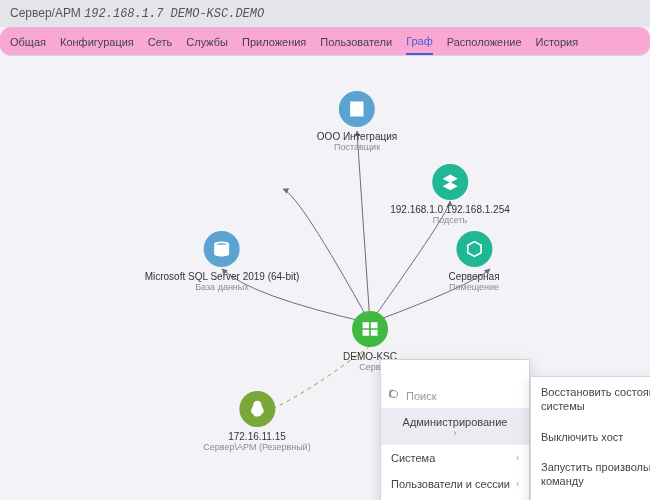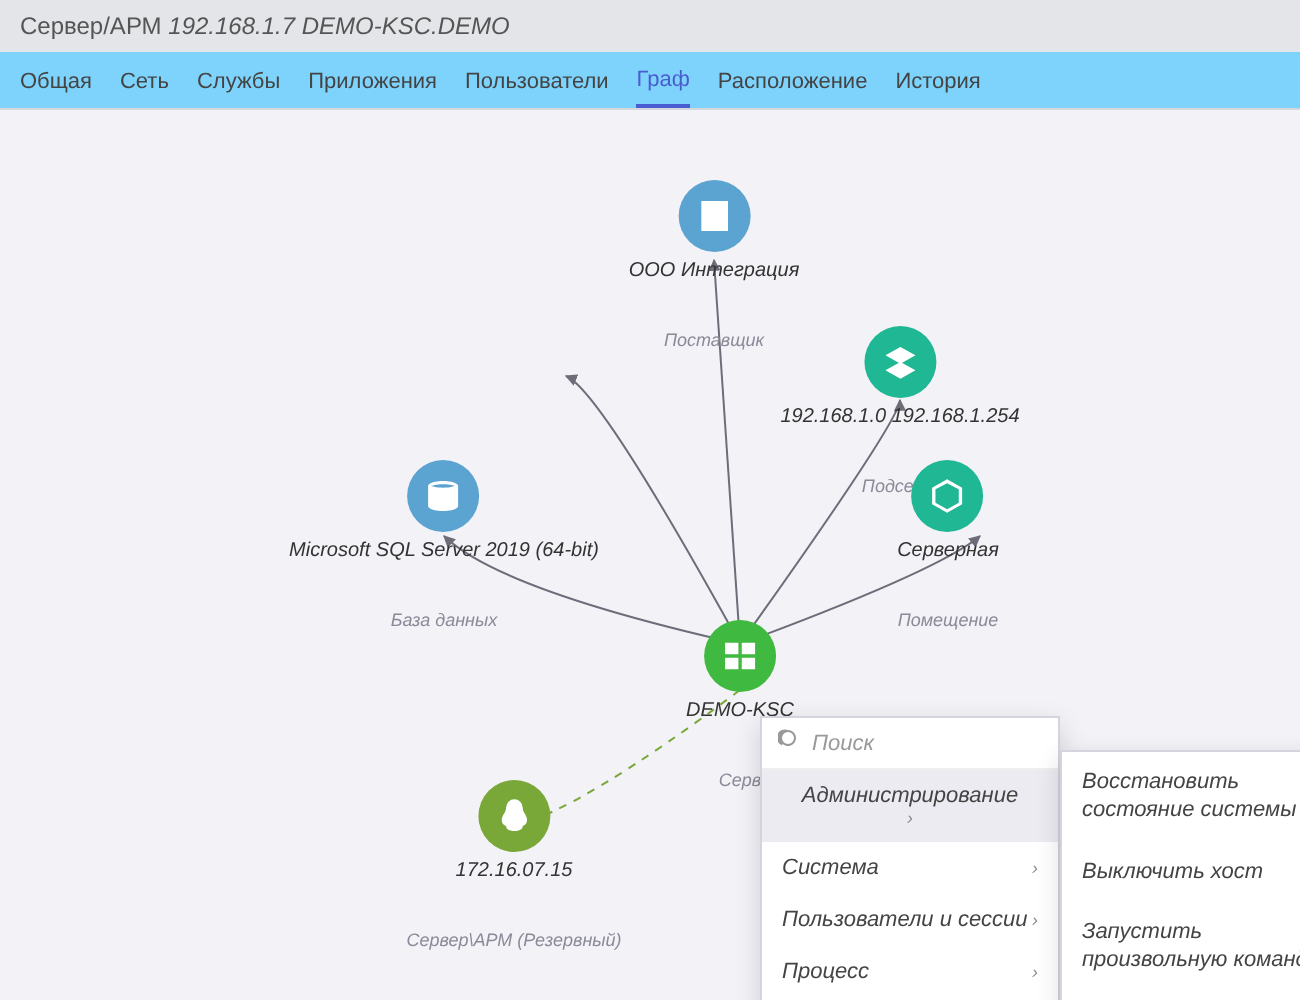--- a/index.html
+++ b/index.html
@@ -1,54 +1,55 @@
 <!DOCTYPE html>
 <html><head>
 <meta charset="utf-8">
 <style>
   * { box-sizing: border-box; margin: 0; padding: 0; }
   body { font-family: -apple-system, BlinkMacSystemFont, "Segoe UI", Arial, sans-serif; font-size: 12px; background: #f3f2f7; color: #333; width: 650px; height: 500px; overflow: hidden; }
   .header { background: #e4e5e9; padding: 6px 10px; font-size: 12px; color: #555; }
-  .header .ip { font-style: italic; }
-  .tabs { display: flex; gap: 14px; padding: 8px 10px 0; background: #7dd3fc; border-bottom: 1px solid #d6d6de; font-size: 11px; }
+  .header .ip { font-style: italic; font-family: Liberation Mono, monospace; }
+  .tabs { display: flex; gap: 14px; padding: 8px 10px 0; background: #f9a8d4; border-bottom: 1px solid #d6d6de; font-size: 11px; border-radius: 11px; }
   .tab { color: #444; padding-bottom: 6px; cursor: pointer; display: flex; align-items: center; gap: 3px; }
   .tab.active { color: #4a5dd0; border-bottom: 2px solid #4a5dd0; }
   .warn-icon { width: 11px; height: 11px; display: inline-block; }
-  .graph { position: relative; width: 528px; height: 440px; background: #f3f2f7; font-style: italic; }
+  .graph { position: relative; width: 528px; height: 440px; background: #f3f2f7; }
   .node { position: absolute; text-align: center; transform: translate(-50%, 0); }
   .node-icon { width: 36px; height: 36px; border-radius: 50%; margin: 0 auto 4px; display: flex; align-items: center; justify-content: center; }
   .node-icon svg { width: 20px; height: 20px; fill: #fff; }
   .node-title { font-size: 10px; color: #333; white-space: nowrap; }
-  .node-sub { font-size: 9px; color: #8a8a99; white-space: nowrap; margin-top: 24px; }
+  .node-sub { font-size: 9px; color: #8a8a99; white-space: nowrap; }
   .ic-blue { background: #5ba3d0; }
   .ic-teal  { background: #1fb794; }
   .ic-green { background: #3fb93f; }
   .ic-olive { background: #7aa838; }
   svg.edges { position: absolute; inset: 0; width: 100%; height: 100%; pointer-events: none; }
   .edge { stroke: #6d6d7a; stroke-width: 1; fill: none; marker-end: url(#arrow); }
   .edge.dashed { stroke-dasharray: 4 4; stroke: #7aa838; marker-end: none; }
   .ctx { position: absolute; background: #fff; border: 1px solid #d4d4de; box-shadow: 0 4px 12px rgba(0,0,0,0.15); font-size: 11px; }
   .ctx.main { left: 380px; top: 303px; width: 150px; }
   .ctx.sub  { left: 530px; top: 320px; width: 155px; }
-  .ctx-search { padding: 5px 8px; border-bottom: 1px solid #eee; color: #999; display: flex; align-items: center; gap: 5px; }
+  .ctx-search { padding: 5px 8px; border-bottom: 1px solid #eee; color: #999; display: flex; align-items: center; gap: 5px; margin-top: 24px; }
   .ctx-item { padding: 7px 10px; display: flex; justify-content: space-between; align-items: center; cursor: pointer; color: #444; }
   .ctx-item.hl { background: #ecebf2; flex-direction: column; }
   .ctx-item .chev { color: #888; font-size: 9px; }
   .ctx-sub-item { padding: 8px 10px; cursor: pointer; color: #444; line-height: 1.3; }
 </style>
 </head>
 <body>
 
 <div class="header">
   <span>Сервер/АРМ</span>
   <span class="ip">192.168.1.7 DEMO-KSC.DEMO</span>
 </div>
 
 <div class="tabs">
   <div class="tab">Общая</div>
+  <div class="tab">Конфигурация</div>
   <div class="tab">Сеть</div>
   <div class="tab">Службы</div>
   <div class="tab">Приложения</div>
   <div class="tab">Пользователи</div>
   <div class="tab active">Граф</div>
   <div class="tab">Расположение</div>
   <div class="tab">История</div>
 
 </div>
 
@@ -117,21 +118,21 @@
     <div class="node-title">DEMO-KSC</div>
     <div class="node-sub">Серв</div>
   </div>
 
   <div class="node" style="left:257px; top:335px">
     <div class="node-icon ic-olive">
       <svg viewBox="0 0 24 24">
           <path d="M12 2a5 5 0 0 1 5 5c0 2 1 3 2 5s1 5-2 6c0 2-2 3-5 3s-5-1-5-3c-3-1-3-4-2-6s2-3 2-5a5 5 0 0 1 5-5z"></path>
         </svg>
     </div>
-    <div class="node-title">172.16.07.15</div>
+    <div class="node-title">172.16.11.15</div>
     <div class="node-sub">Сервер\АРМ (Резервный)</div>
   </div>
 
   <div class="ctx main">
     <div class="ctx-search">
       <span>
         <svg width="12" height="12" viewBox="0 0 24 24" fill="#999">
             <path d="M10 2a8 8 0 1 1-5.3 14L2 20l2-2.7A8 8 0 0 1 10 2zm0 2a6 6 0 1 0 0 12 6 6 0 0 0 0-12z"></path>
           </svg>
       </span>

